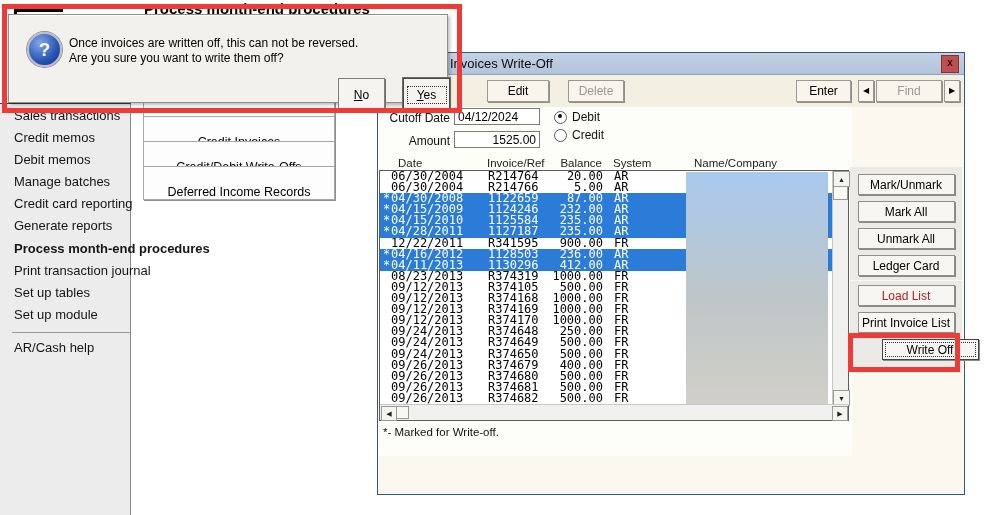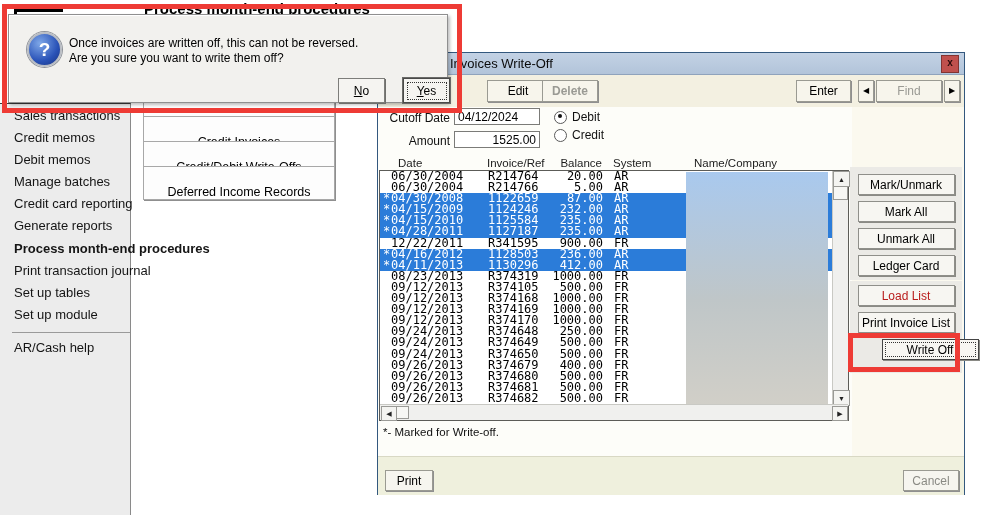--- a/index.html
+++ b/index.html
@@ -31,21 +31,21 @@
   #wo-title{left:72px;top:3px;font-size:13px;color:#0b0b0b;}
   #wo-close{left:563px;top:2px;width:16px;height:16px;background:#c0504d;border:1px solid #823432;
             color:#2b0b0b;font-size:10px;font-weight:bold;line-height:13px;text-align:center;cursor:pointer;}
   #wo-toolbar{left:0;top:22px;width:586px;height:32px;background:#f3f0e1;}
   .tb-btn{top:27px;height:22px;background:#f7f5ec;border:1px solid #9a9a92;box-shadow:1px 1px 0 #8f8f8f;
           font-size:12px;text-align:center;line-height:20px;padding:0 6px;cursor:pointer;
           font-family:"Liberation Sans",sans-serif;}
   .tb-btn:disabled,.gray{color:#9a9a94;}
   #btn-enter{left:418px;width:55px;}  
   #btn-edit{left:109px;width:62px;}
-  #btn-delete{left:164px;width:56px;font-weight:bold;}
+  #btn-delete{left:190px;width:56px;}
   #btn-prev{left:480px;width:16px;padding:0;font-size:8px;}
   #btn-find{left:498px;width:66px;}
   #btn-next{left:566px;width:16px;padding:0;font-size:8px;}
 
   #wo-central{left:0;top:54px;width:474px;height:349px;background:#fdfdf9;}
   .fld-label{font-size:12px;color:#111;text-align:right;width:64px;}
   #lbl-cutoff{left:8px;top:58px;}
   #lbl-amount{left:8px;top:81px;}
   .fld-input{background:#fff;border:1px solid #7b7b78;height:17px;width:86px;font-size:12px;
              font-family:"Liberation Sans",sans-serif;padding:0 3px;box-sizing:border-box;}
@@ -104,21 +104,21 @@
            font-size:12px;font-family:"Liberation Sans",sans-serif;cursor:pointer;}
 
   
   #confirm-dialog{left:8px;top:14px;width:438px;height:87px;background:#f2f1ee;
                   border:1px solid #8f8f8f;box-shadow:2px 2px 3px rgba(0,0,0,.25), inset 1px 1px 0 #fff;z-index:40;}
   #q-icon{left:18px;top:17px;width:31px;height:31px;border-radius:50%;
           background:radial-gradient(circle at 35% 30%, #7fa8e8, #2a53b8 60%, #17307d);
           border:2px solid #b9bdc4;box-shadow:0 0 0 1px #8f939a;
           color:#fff;font-weight:bold;font-size:19px;display:flex;align-items:center;justify-content:center;}
   #dlg-text{left:60px;top:21px;font-size:12px;line-height:15px;color:#000;}
-  .dlg-btn{position:absolute;top:63px;width:47px;height:25px;background:#f5f4f1;border:1px solid #7d7d7a;
+  .dlg-btn{position:absolute;top:63px;width:47px;height:34px;background:#f5f4f1;border:1px solid #7d7d7a;
            box-shadow:1px 1px 0 #6f6f6c;font-size:12px;font-family:"Liberation Sans",sans-serif;cursor:pointer;padding:0;}
   #btn-no{left:329px;}
   #btn-yes{left:394px;border:1px solid #4a4a48;box-shadow:0 0 0 1px #6a6a68,1px 1px 0 #5f5f5c;}
   .mnemonic{display:block;width:100%;text-align:center;}
   .mnemonic::first-letter{text-decoration:underline;}
   #btn-yes .mnemonic{outline:1px dotted #333;outline-offset:1px;margin:2px auto;width:80%;}
 
   
   .red-rect{border:5px solid #ee3b35;z-index:50;pointer-events:none;}
   #red-dialog{left:2px;top:4px;width:450px;height:99px;}
@@ -360,24 +360,20 @@
         <button class="act-btn">Mark All</button>
         <button class="act-btn">Unmark All</button>
         <button class="act-btn">Ledger Card</button>
       </div>
     <div class="side-panel" id="panel-2">
         <button class="act-btn" disabled="">Load List</button>
         <button class="act-btn">Print Invoice List</button>
         <button class="act-btn focused">Write Off</button>
       </div>
 
-    <div class="abs" id="wo-bottombar">
-      <button class="bar-btn" id="btn-print">Print</button>
-      <button class="bar-btn" id="btn-cancel">Cancel</button>
-    </div>
   </div>
 
   <div class="abs" id="confirm-dialog">
     <div class="abs" id="q-icon">?</div>
     <div class="abs" id="dlg-text">
       <div>Once invoices are written off, this can not be reversed.</div>
       <div>Are you sure you want to write them off?</div>
     </div>
     <button class="dlg-btn" id="btn-no">
         <span class="mnemonic">No</span>

